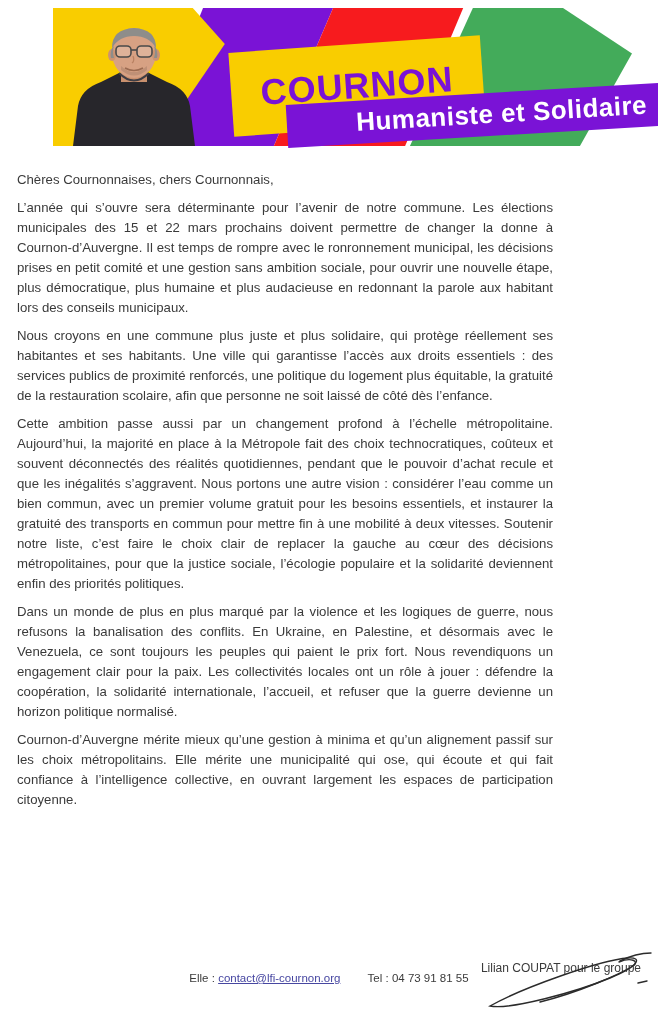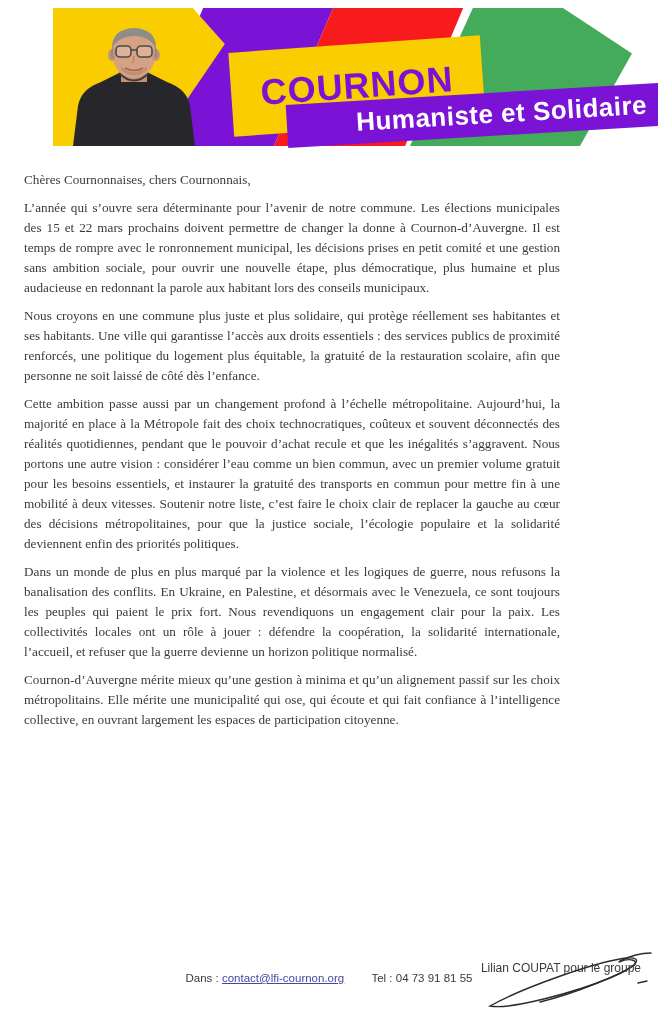--- a/index.html
+++ b/index.html
@@ -31,22 +31,22 @@
 
   .sub-banner { position:absolute; left:234px; top:97px; width:430px; height:43px;
     background:var(--purple); transform:rotate(-3.4deg); transform-origin:left center;
     display:flex; align-items:center; justify-content:center; }
   .sub-banner span { color:#ffffff; font-size:26px; font-weight:700;
     letter-spacing:0.5px; white-space:nowrap; }
 
   .photo { position:absolute; left:12px; bottom:0; width:140px; height:120px; }
 
   
-  .content { position:absolute; top:170px; left:7px; width:570px; padding:0 17px;
-    color:var(--ink); font-size:13.2px; line-height:20px; text-align:justify;font-family:Liberation Serif, serif; }
+  .content { position:absolute; top:170px; left:0; width:570px; padding:0 17px;
+    color:var(--ink); font-size:13.2px; line-height:20px; text-align:justify; }
   .content p { margin:0 0 8px 0; }
   .content .salutation { text-align:left; }
 
   .signoff { position:absolute; top:960px; right:17px; text-align:right;
     color:var(--ink); font-size:12px; line-height:17px; }
 
   .footer-line { position:absolute; top:972px; left:0; width:100%;
     text-align:center; color:var(--ink); font-size:11.5px; }
   .footer-line a { color:var(--link); }
   .tel-group { margin-left:24px; }
@@ -104,21 +104,21 @@
   <p>Cette ambition passe aussi par un changement profond à l’échelle métropolitaine. Aujourd’hui, la majorité en place à la Métropole fait des choix technocratiques, coûteux et souvent déconnectés des réalités quotidiennes, pendant que le pouvoir d’achat recule et que les inégalités s’aggravent. Nous portons une autre vision : considérer l’eau comme un bien commun, avec un premier volume gratuit pour les besoins essentiels, et instaurer la gratuité des transports en commun pour mettre fin à une mobilité à deux vitesses. Soutenir notre liste, c’est faire le choix clair de replacer la gauche au cœur des décisions métropolitaines, pour que la justice sociale, l’écologie populaire et la solidarité deviennent enfin des priorités politiques.</p>
   <p>Dans un monde de plus en plus marqué par la violence et les logiques de guerre, nous refusons la banalisation des conflits. En Ukraine, en Palestine, et désormais avec le Venezuela, ce sont toujours les peuples qui paient le prix fort. Nous revendiquons un engagement clair pour la paix. Les collectivités locales ont un rôle à jouer : défendre la coopération, la solidarité internationale, l’accueil, et refuser que la guerre devienne un horizon politique normalisé.</p>
   <p>Cournon-d’Auvergne mérite mieux qu’une gestion à minima et qu’un alignement passif sur les choix métropolitains. Elle mérite une municipalité qui ose, qui écoute et qui fait confiance à l’intelligence collective, en ouvrant largement les espaces de participation citoyenne.</p>
 </div>
 
 <div class="signoff">
   <div>Lilian COUPAT pour le groupe</div>
 </div>
 
 <div class="footer-line">
-  <span>Dans :</span>
+  <span>Elle :</span>
   <a href="#">contact@lfi-cournon.org</a>
   <span class="tel-group">
     <span>Tel :</span>
     <span>04 73 91 81 55</span>
   </span>
 </div>
 
 <svg class="signature-svg" width="170" height="78" viewBox="0 0 170 78">
   <g stroke="#2b2b2b" stroke-width="1.4" fill="none" stroke-linecap="round">
     <path d="M8,62 C40,44 118,16 146,14 C161,13 157,22 128,34 C94,48 28,66 8,62 Z"></path>

